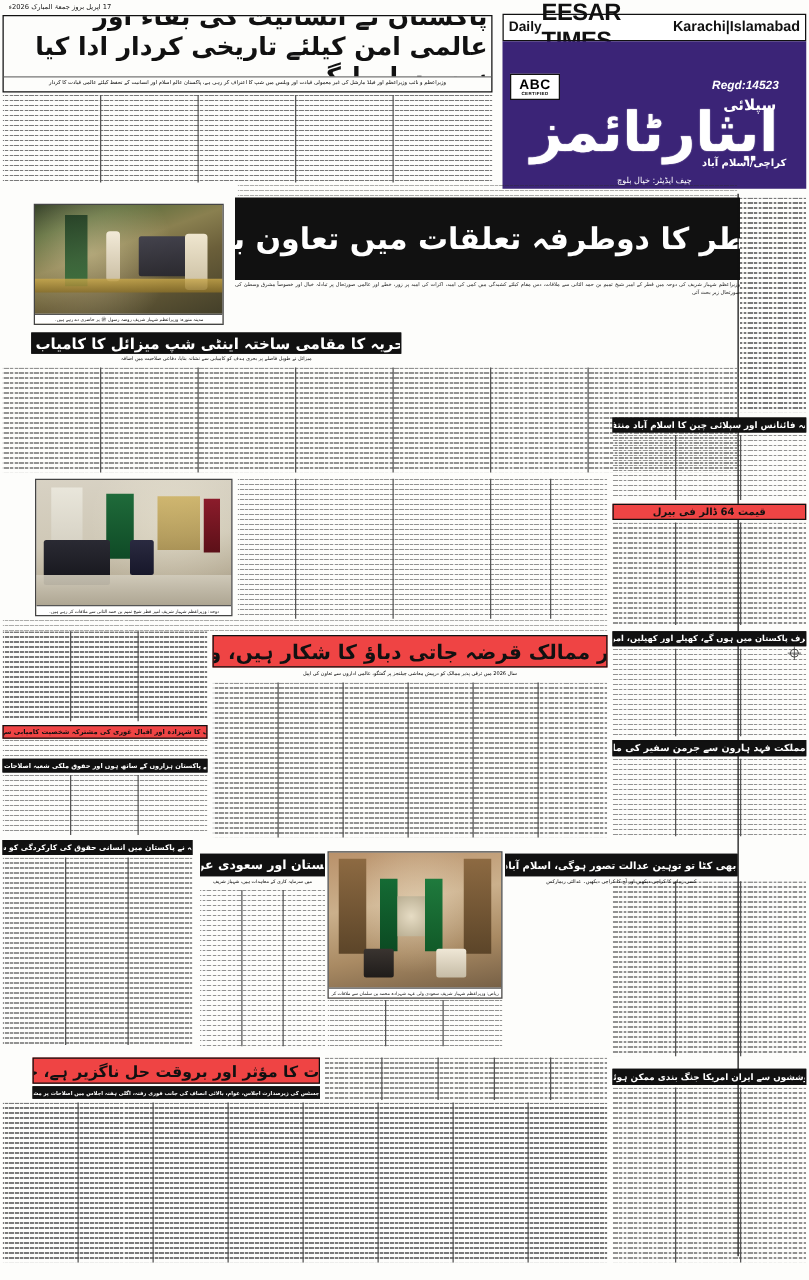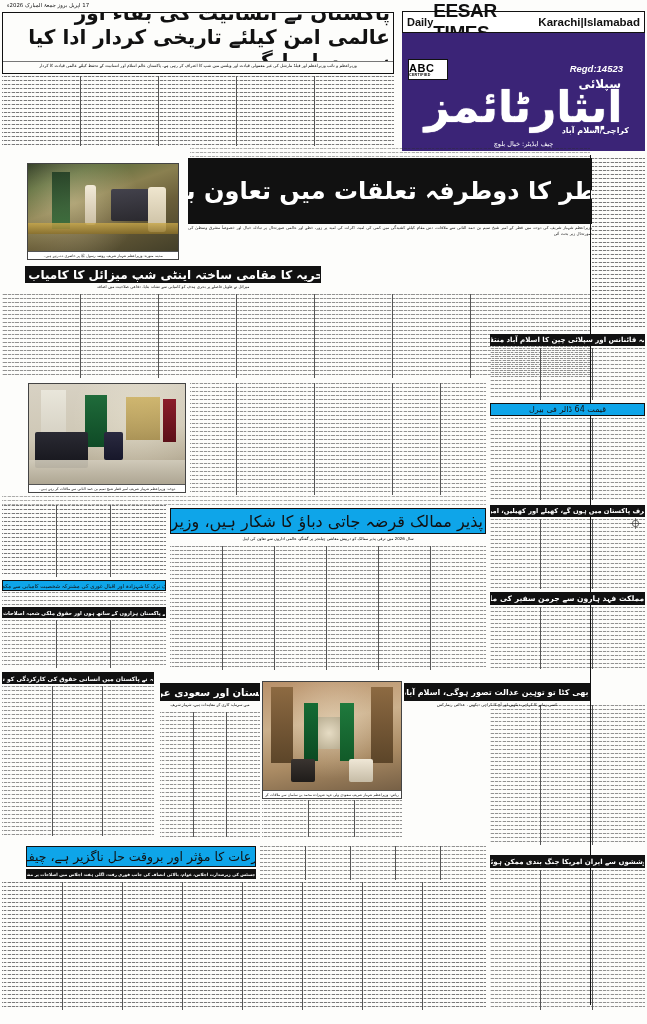--- a/index.html
+++ b/index.html
@@ -48,24 +48,24 @@
     align-items: center;
     justify-content: center;
     font-weight: bold;
     letter-spacing: .2px;
     white-space: nowrap;
     overflow: hidden;
     border: 1px solid #111;
   }
   .hl-outline {
     border: 1.4px solid #111;
-    background: #0ea5e9;
+    background: #ef4444;
     color: #111;
     display: flex; align-items: center; justify-content: center;
-    font-weight: normal; white-space: nowrap; overflow: hidden;
+    font-weight: bold; white-space: nowrap; overflow: hidden;
   }
   .hl-big {
     background: #111; color:#fff;
     display:flex; align-items:center; justify-content:center;
     font-weight:bold; white-space:nowrap; overflow:hidden;
   }
   .rule { background: #111; }
 
   
   .photo { position: relative; overflow: hidden; border: 1px solid #444; }
@@ -90,21 +90,21 @@
     height: 22px;
     direction: ltr;
   }
   .np-daily { font-size: 11px; font-weight: bold; color:#111; font-family:"Liberation Sans",sans-serif; }
   .np-main { font-size: 19px; font-weight: bold; letter-spacing:-.4px; color:#111; }
   .np-cities { font-size: 11.5px; font-weight: bold; color:#111; }
   .abc-badge {
     position:absolute; top:26px; left:6px;
     background:#fff; border:1.5px solid #111;
     width: 40px; height: 21px;
-    display:flex; flex-direction:column; align-items:flex-start; justify-content:center;
+    display:flex; flex-direction:column; align-items:center; justify-content:center;
     direction:ltr;
   }
   .abc-top { font-size:11px; font-weight:bold; line-height:10px; letter-spacing:.5px; }
   .abc-bot { font-size:3.6px; font-weight:bold; letter-spacing:.3px; }
   .regd { position:absolute; top:30px; right:22px; color:#fff; font-style:italic;
           font-weight:bold; font-size:9.5px; direction:ltr; }
   .urdu-logo {
     position:absolute; top:48px; right:8px; left:8px;
     text-align:center; color:#fff;
     font-size: 44px; font-weight: bold; line-height: 52px;

